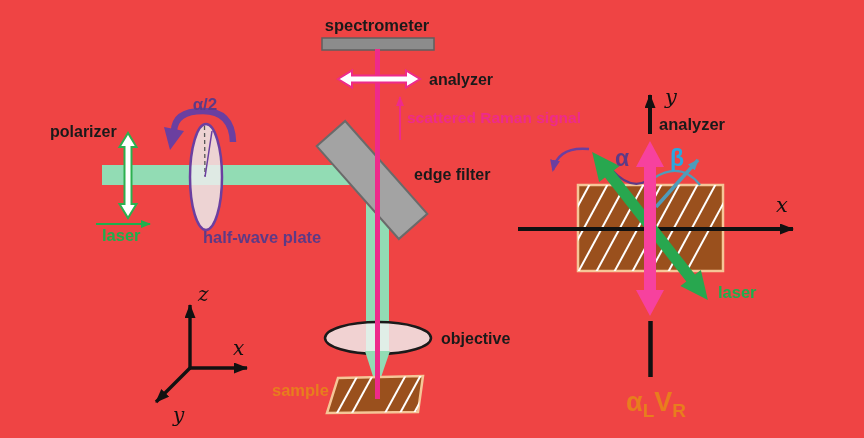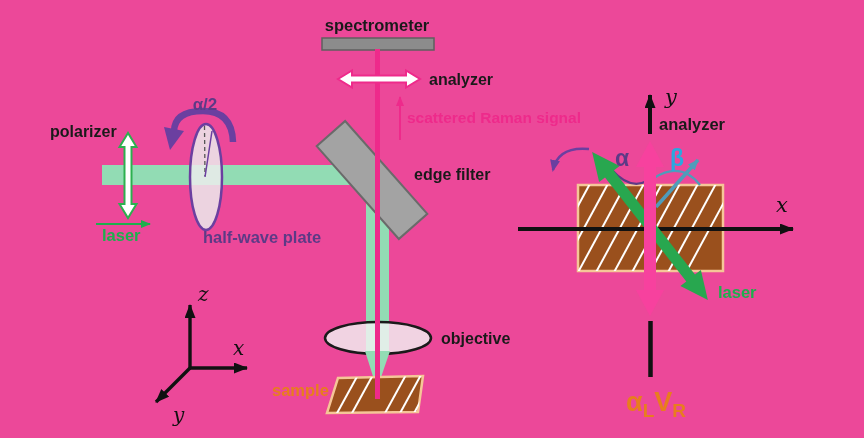--- a/index.html
+++ b/index.html
@@ -1,16 +1,16 @@
 <!DOCTYPE html>
 <html><head>
 <meta charset="utf-8">
 <style>
   html,body{margin:0;padding:0;background:#ffffff;}
-  .stage{position:relative;width:864px;height:438px;background:#ec4899;overflow:hidden;
+  .stage{position:relative;width:864px;height:438px;background:#ef4444;overflow:hidden;
          font-family:"Liberation Sans", sans-serif;}
   svg{display:block;}
   text{font-family:"Liberation Sans", sans-serif;}
   .lbl{font-size:16px;font-weight:bold;fill:#1a1a1a;}
   .lbl-pink{font-size:15.5px;font-weight:bold;fill:#ee2a8b;}
   .lbl-purple{font-size:16.5px;font-weight:bold;fill:#5d3a86;}
   .lbl-green{font-size:16.5px;font-weight:bold;fill:#1daf4d;}
   .lbl-orange{font-size:16.5px;font-weight:bold;fill:#e87d1e;}
   .greek{font-size:23px;font-weight:bold;}
   .axis-lbl{font-family:"DejaVu Serif", serif;font-style:italic;font-size:21px;fill:#111;font-weight:normal;}

